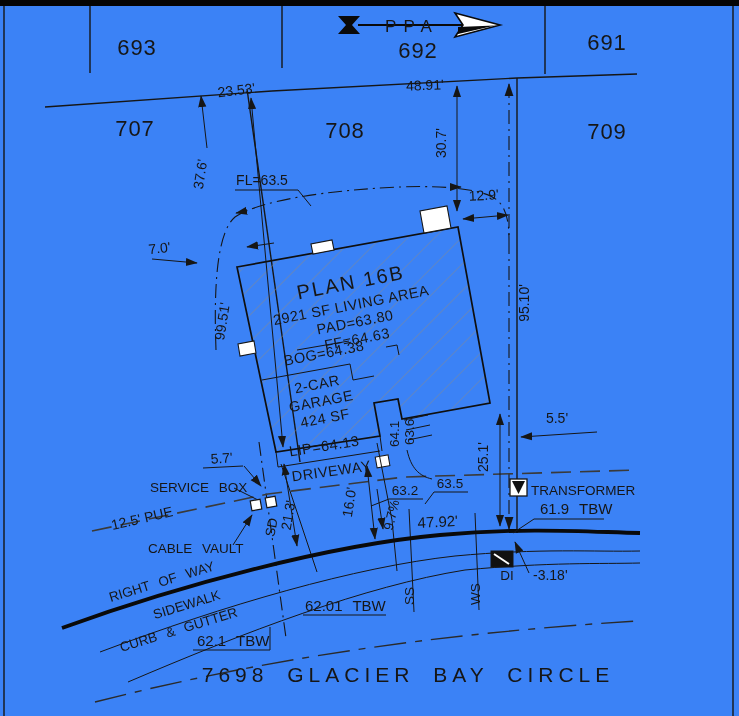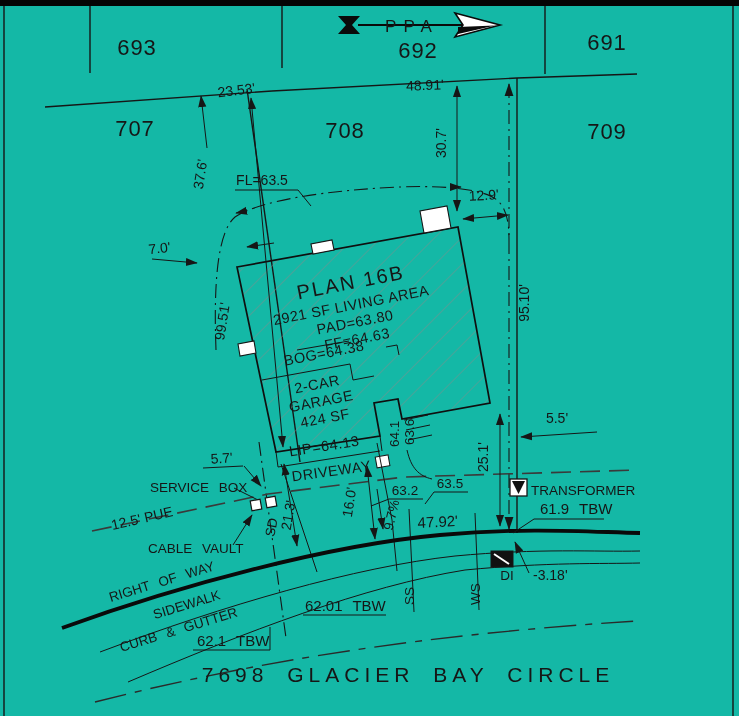--- a/index.html
+++ b/index.html
@@ -1,16 +1,16 @@
 <!DOCTYPE html>
 <html><head>
 <meta charset="utf-8">
 <style>
   html,body{margin:0;padding:0;background:#ffffff;}
-  .plan-wrap{width:739px;height:716px;position:relative;background:#14b8a6;overflow:hidden;}
+  .plan-wrap{width:739px;height:716px;position:relative;background:#3b82f6;overflow:hidden;}
   svg{display:block;}
   text{font-family:"Liberation Sans", sans-serif;fill:#161616;}
   .t14{font-size:14px;}
   .t13{font-size:13.5px;}
   .t15{font-size:15px;}
   .lot{font-size:22px;letter-spacing:1px;}
   .plan{font-size:20px;letter-spacing:2px;}
   .house{font-size:14.5px;letter-spacing:0.5px;}
   .street{font-size:21px;letter-spacing:5px;word-spacing:8px;}
   .wsp{word-spacing:6px;}

